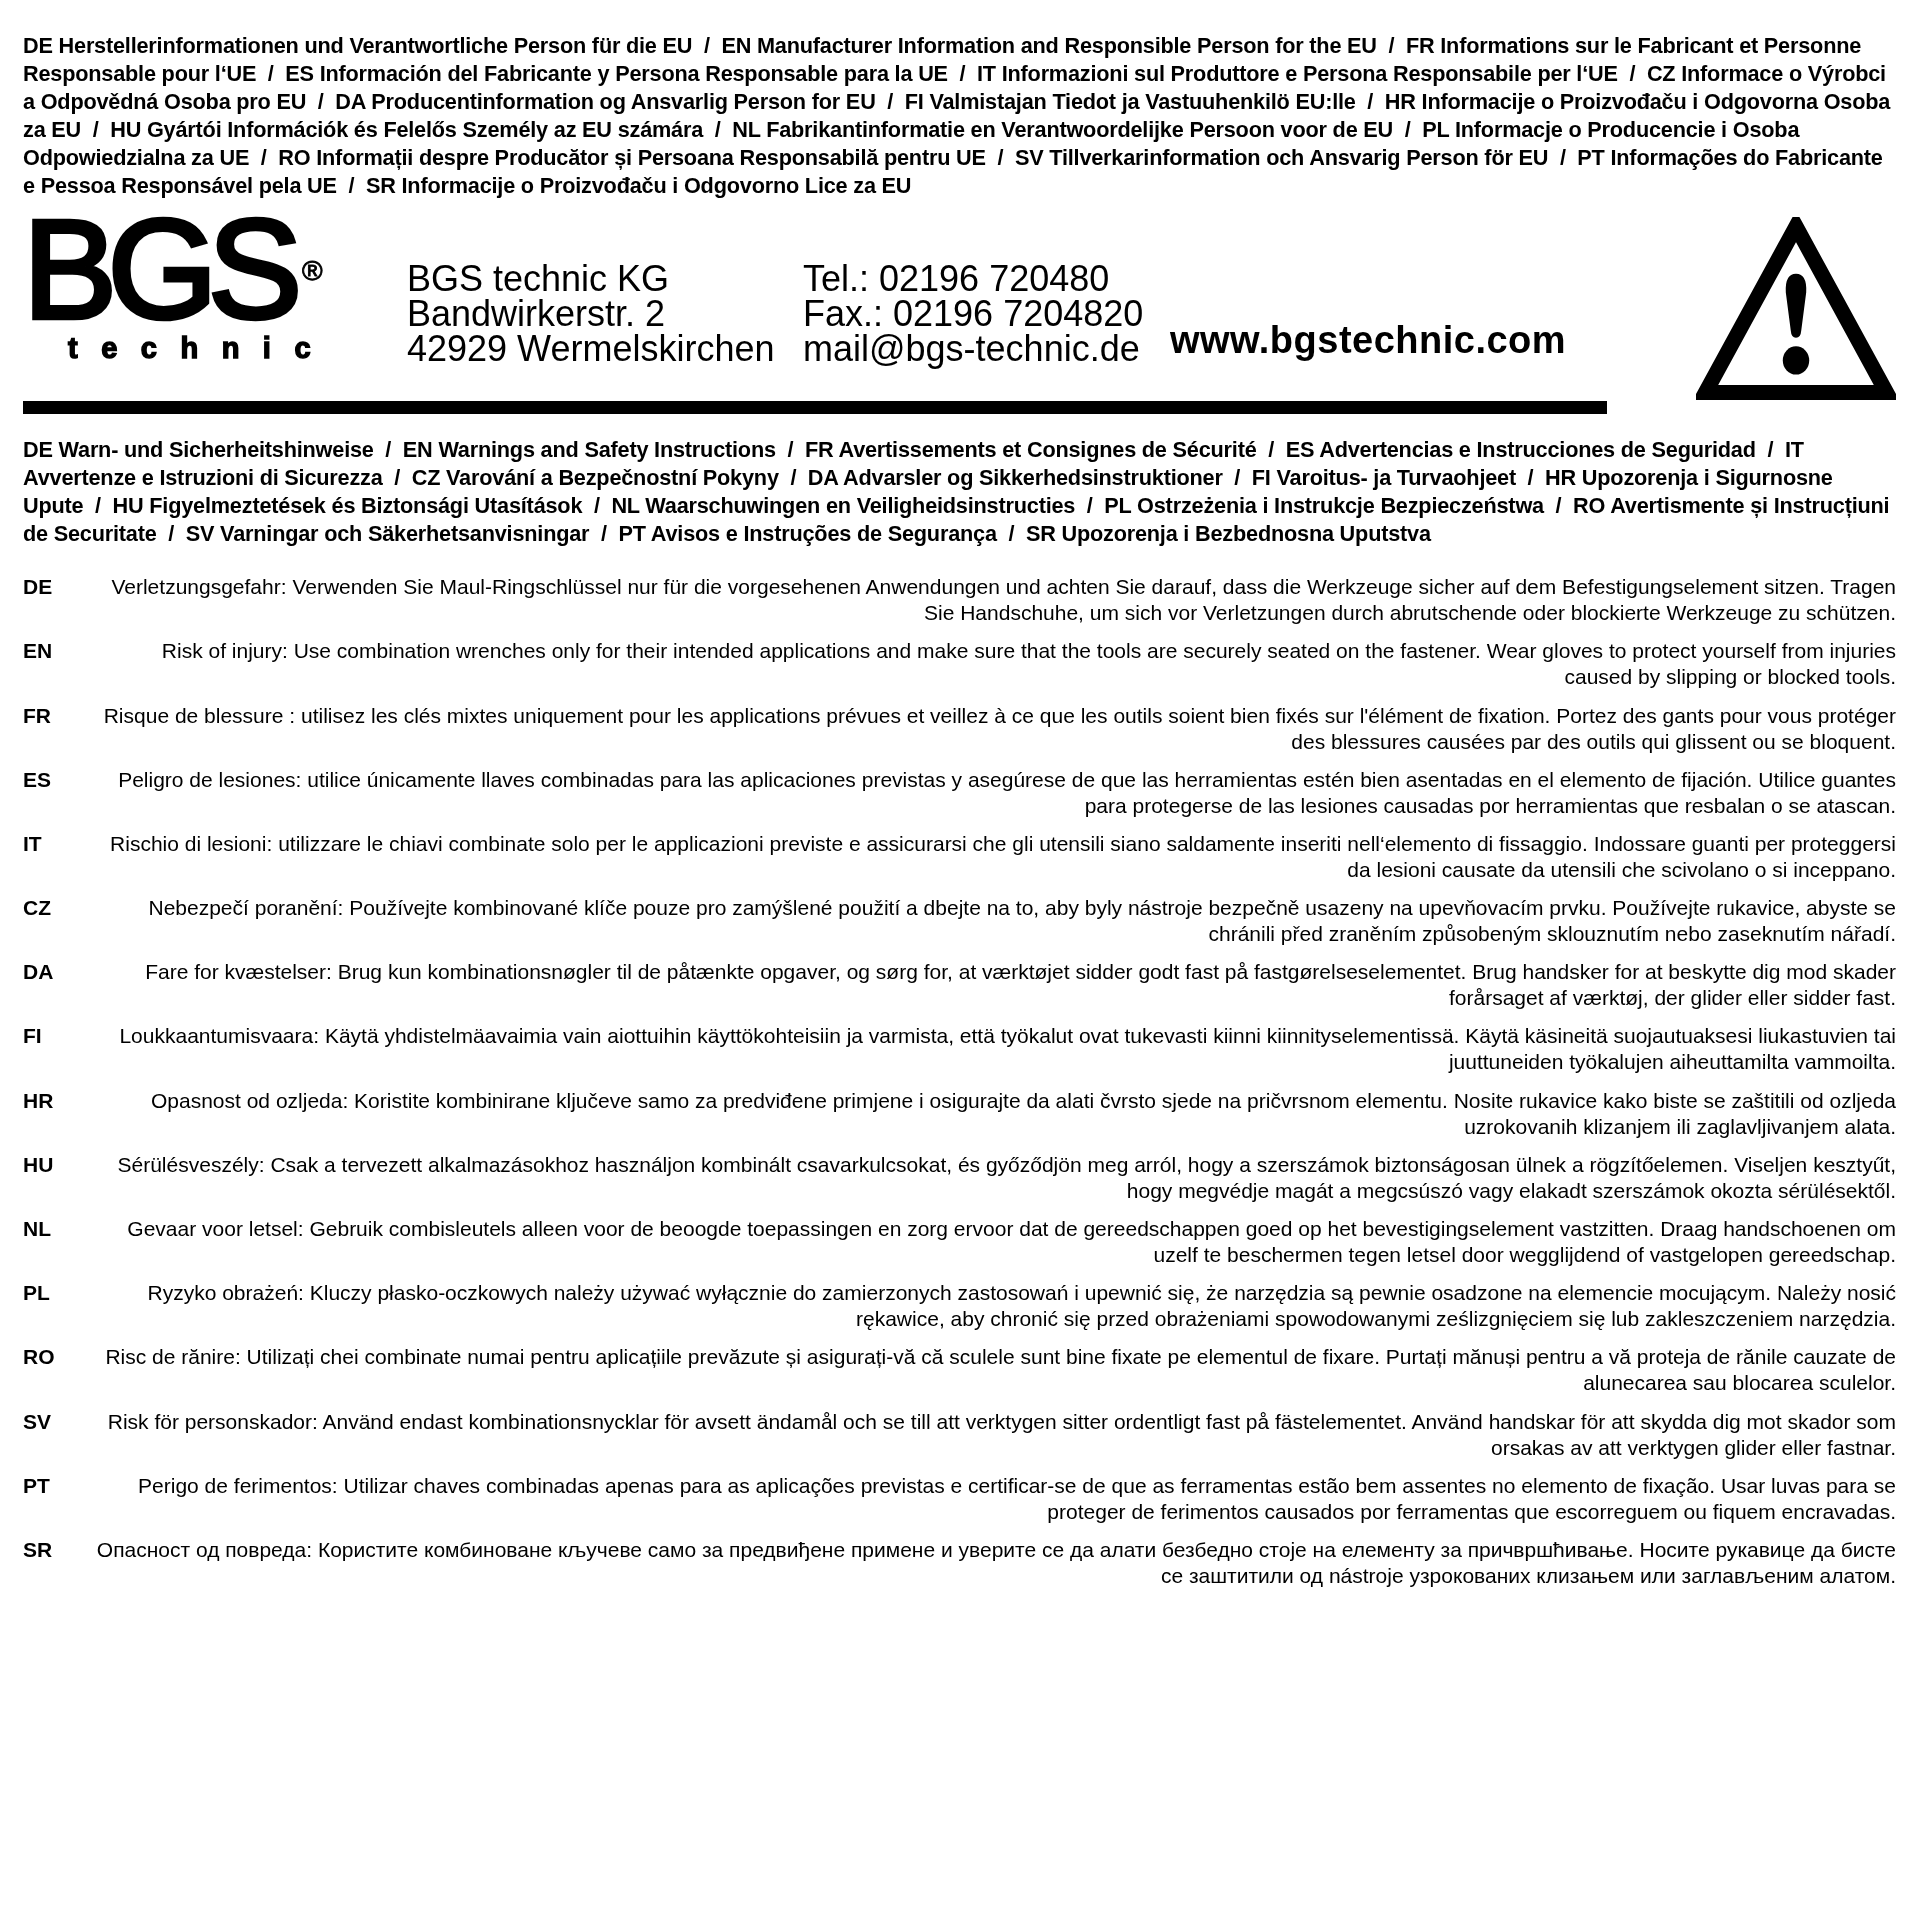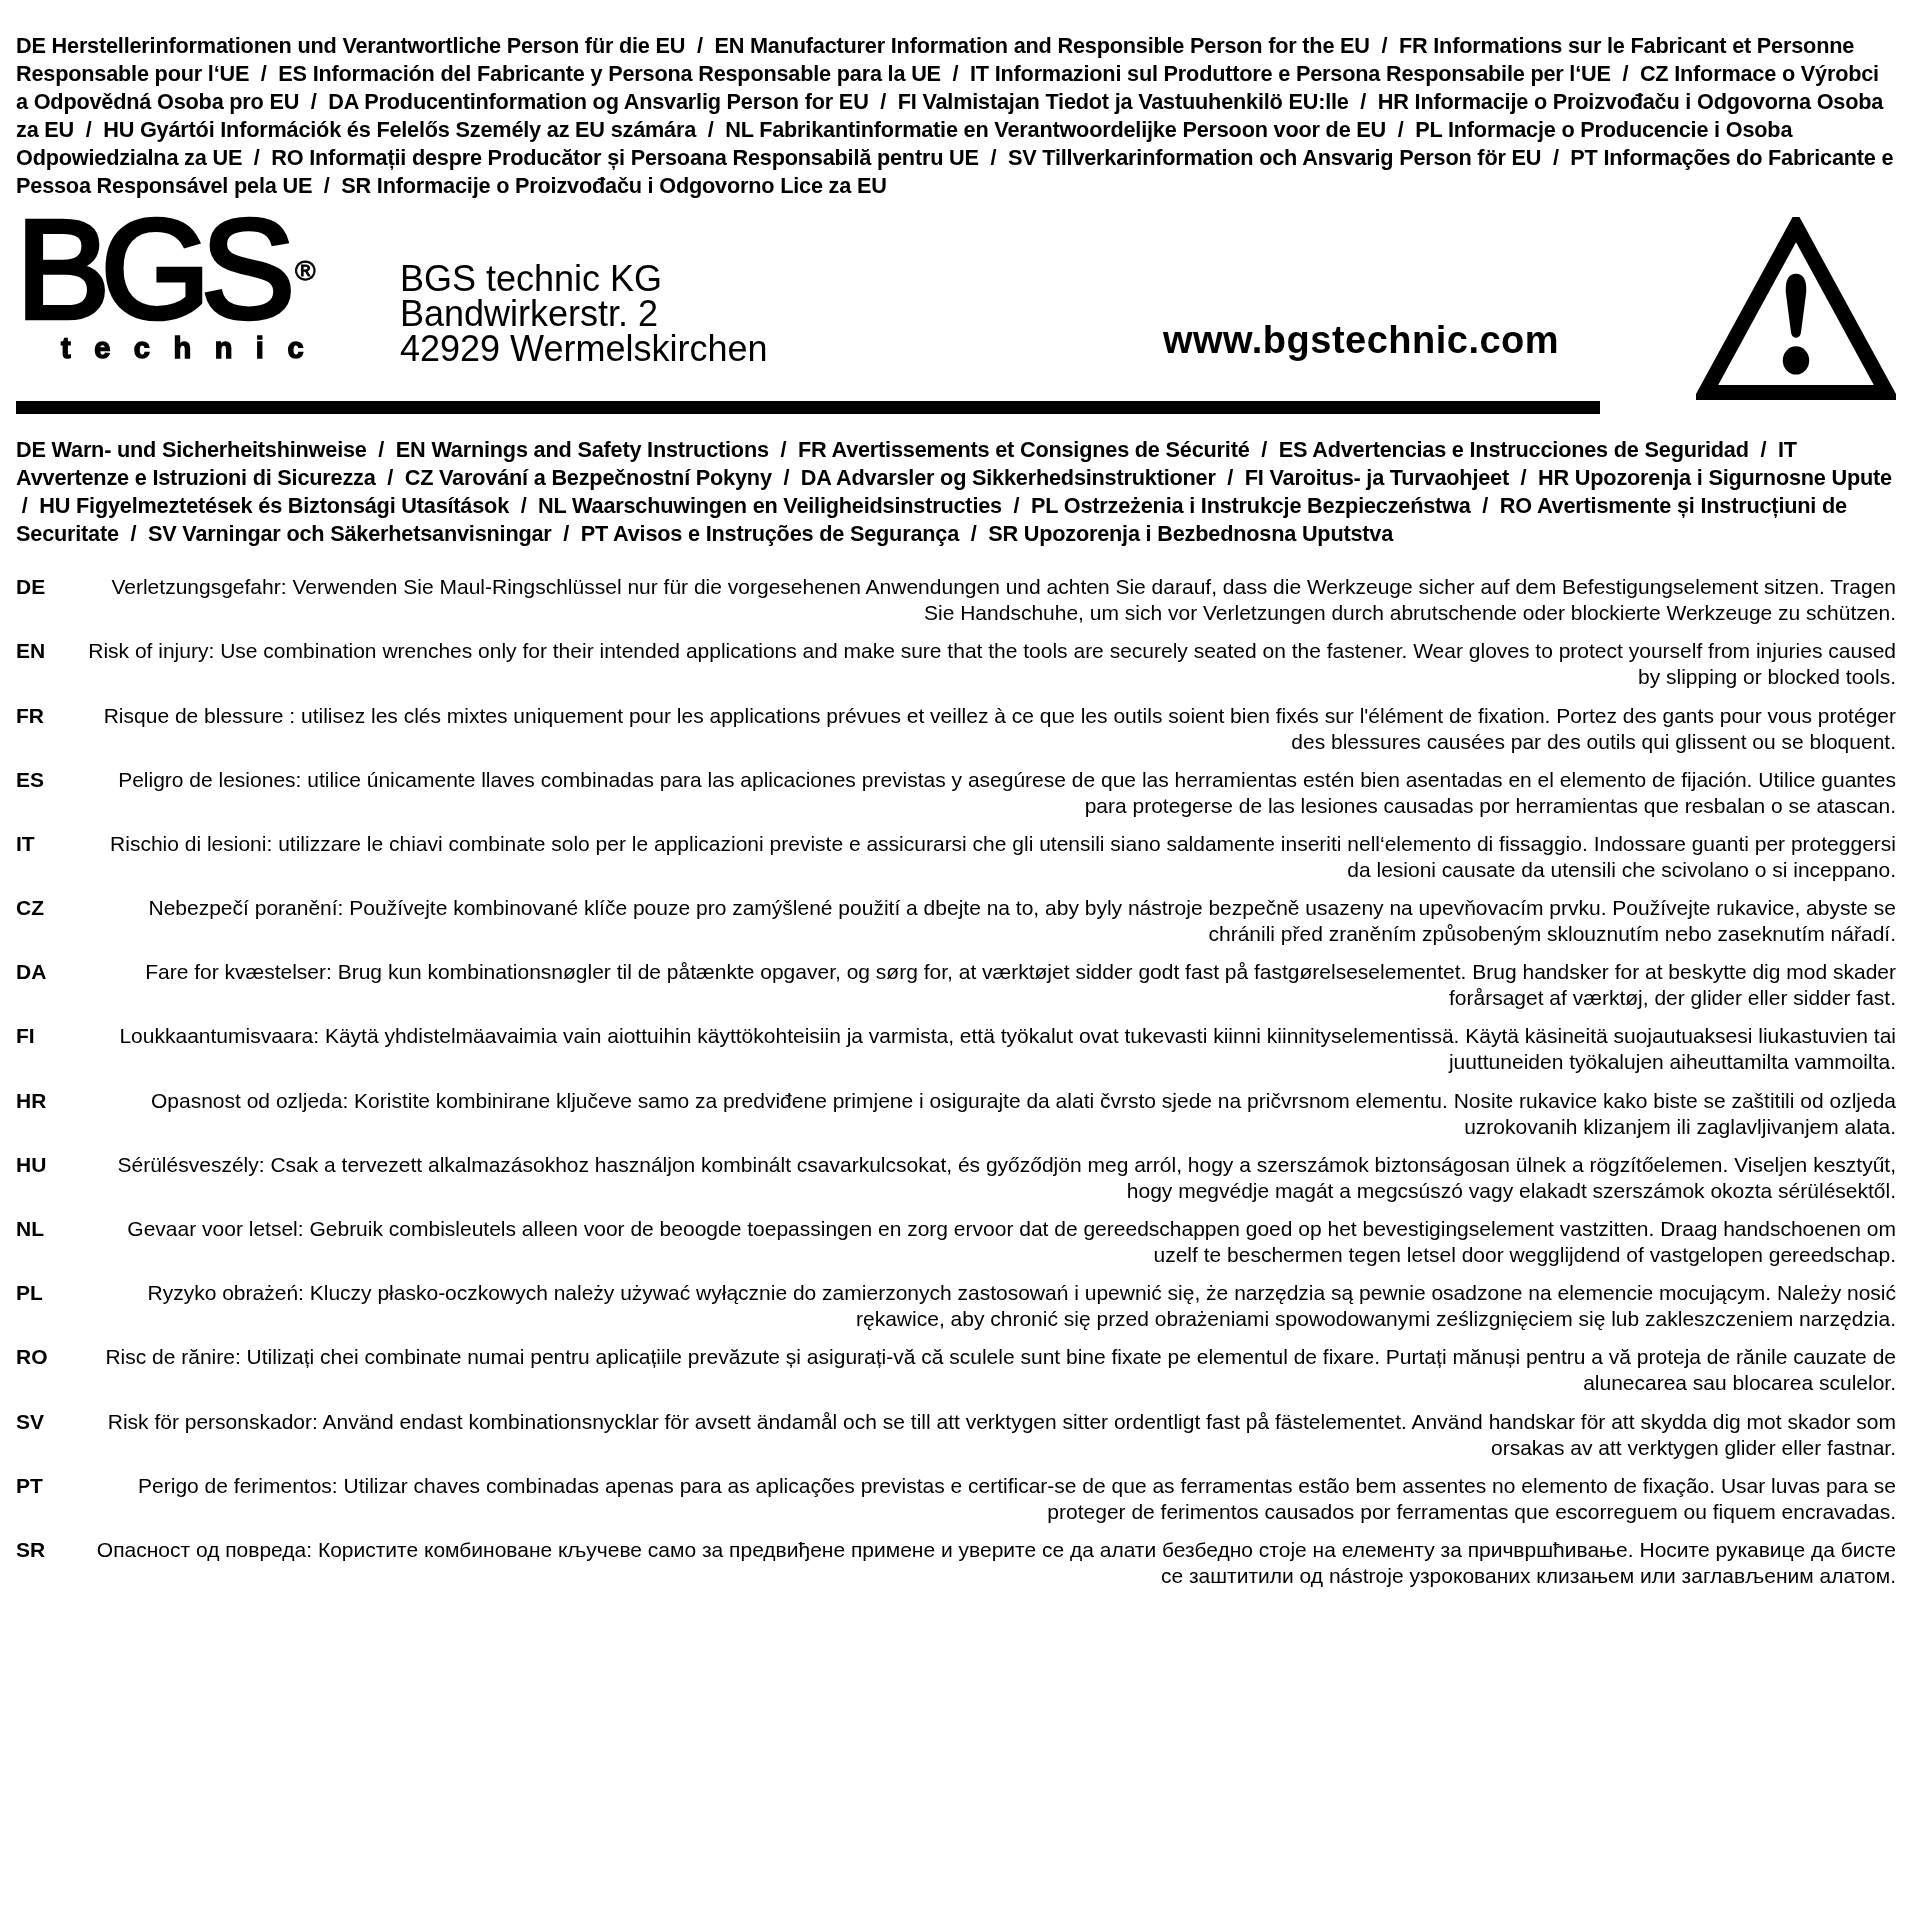--- a/index.html
+++ b/index.html
@@ -1,20 +1,20 @@
 <!DOCTYPE html>
 <html style="font-size:15px"><head>
 <meta charset="utf-8">
 <style>
   html,body{margin:0;padding:0;background:#e8e8e8;}
   .page{
     width:1928px;height:1928px;background:#ffffff;color:#000;
     font-family:"Liberation Sans","DejaVu Sans",sans-serif;
     position:relative;box-sizing:border-box;
-    padding:32px 32px 0 16px;overflow:hidden;
+    padding:32px 32px 0 23px;overflow:hidden;
   }
   .hdr{
     font-weight:bold;font-size:21.7px;line-height:28px;margin:0;
     letter-spacing:-0.2px;text-align:left;color:#000;
   }
   .brand-row{position:relative;height:171px;margin-top:21px;}
   .logo{position:absolute;left:0;top:-7.5px;width:339px;}
   .logo-main{
     font-size:141px;line-height:111px;font-weight:normal;letter-spacing:-9.4px;
     -webkit-text-stroke:4.7px #000;white-space:nowrap;
@@ -51,20 +51,25 @@
 
   <div class="brand-row">
     <div class="logo">
       <div class="logo-main"><span>BGS</span><span class="reg">®</span></div>
       <div class="logo-sub">technic</div>
     </div>
     <div class="addr">
       <div>BGS technic KG</div>
       <div>Bandwirkerstr. 2</div>
       <div>42929 Wermelskirchen</div>
+    </div>
+    <div class="contact">
+      <div>Tel.: 02196 720480</div>
+      <div>Fax.: 02196 7204820</div>
+      <div>mail@bgs-technic.de</div>
     </div>
     <div class="website">www.bgstechnic.com</div>
     <svg class="triangle" viewBox="0 0 106 98" aria-hidden="true">
       <path d="M53 5 L101 93 L5 93 Z" fill="#ffffff" stroke="#000000" stroke-width="8" stroke-linejoin="miter"></path>
       <path d="M53 30 Q59 30 58.4 40 L55.8 60 Q55.5 64 53 64 Q50.5 64 50.2 60 L47.6 40 Q47 30 53 30 Z" fill="#000000"></path>
       <ellipse cx="53" cy="76" rx="7" ry="7.5" fill="#000000"></ellipse>
     </svg>
   </div>
 
   <div class="divider"></div>

